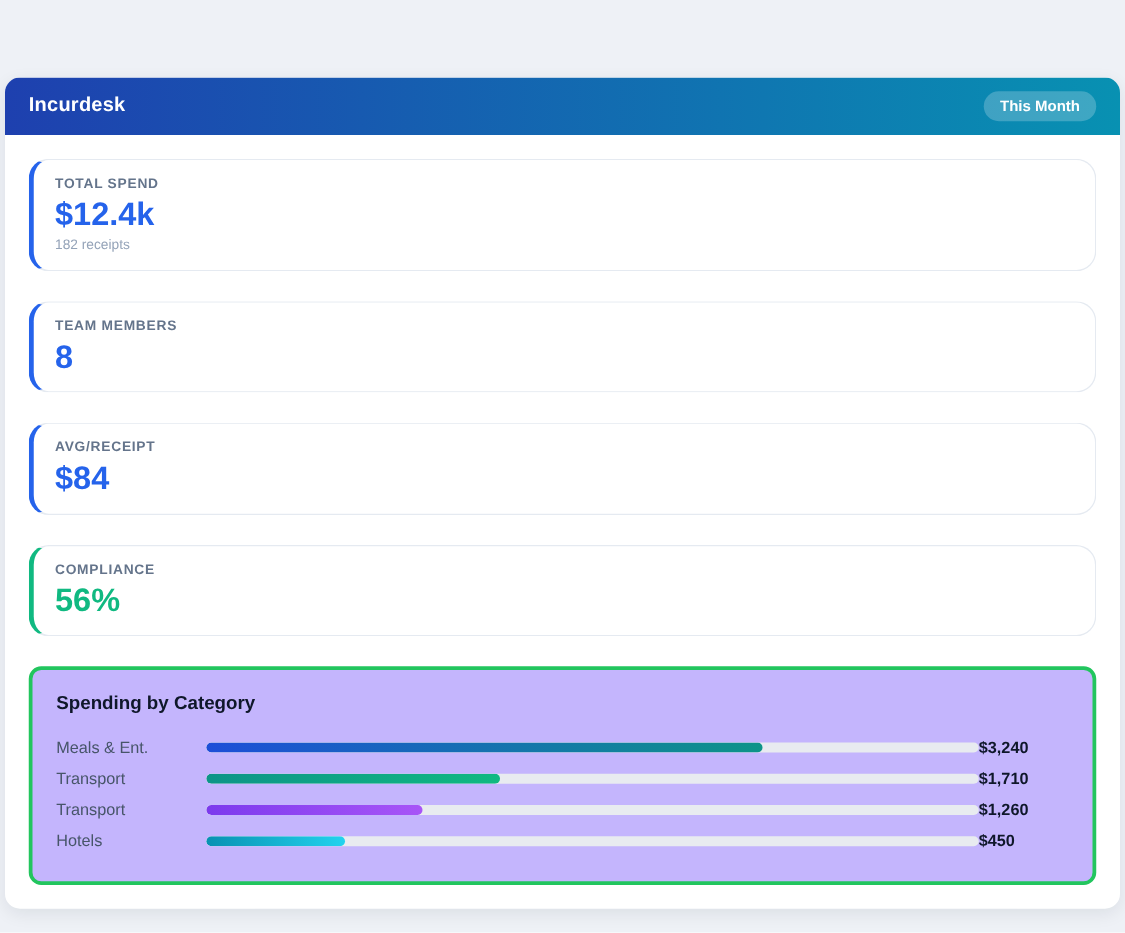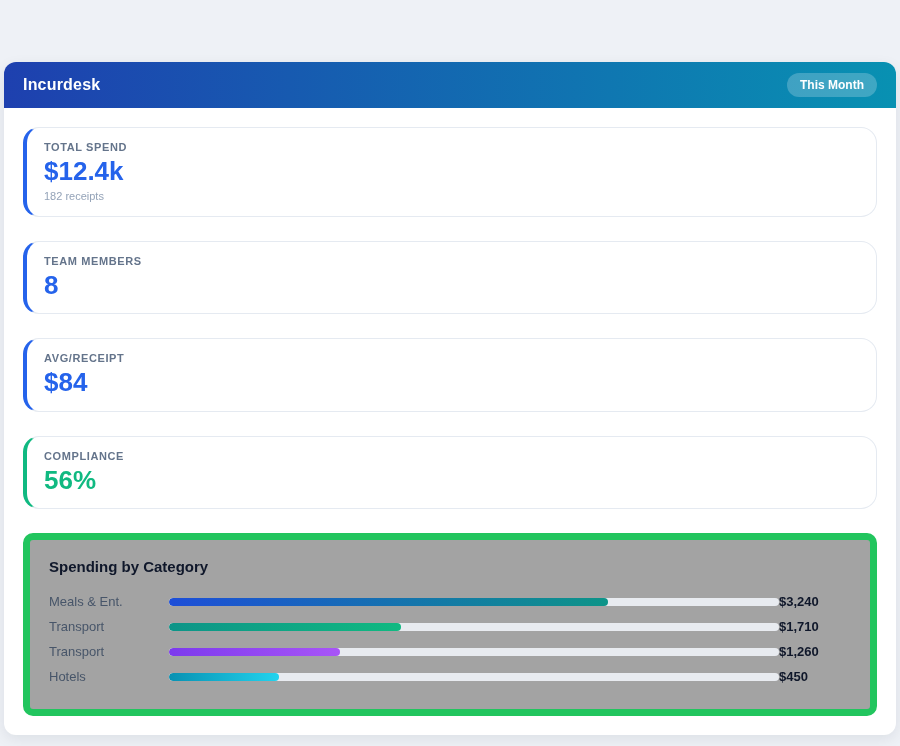--- a/index.html
+++ b/index.html
@@ -64,22 +64,22 @@
     margin-top: 4px;
     line-height: 1.1;
   }
   .stat-sub {
     font-size: 11px;
     color: #94a3b8;
     margin-top: 4px;
   }
   .stat-sub:empty { display: none; }
   .spend-card {
-    background: #a3a3a3;
-    border: 7px solid #22c55e;
+    background: #c4b5fd;
+    border: 3px solid #22c55e;
     border-radius: 10px;
     padding: 18px 19px 20px 19px;
     margin-top: 14px;
   }
   .spend-title {
     font-size: 15px;
     font-weight: bold;
     color: #0f172a;
     margin-bottom: 14px;
   }

